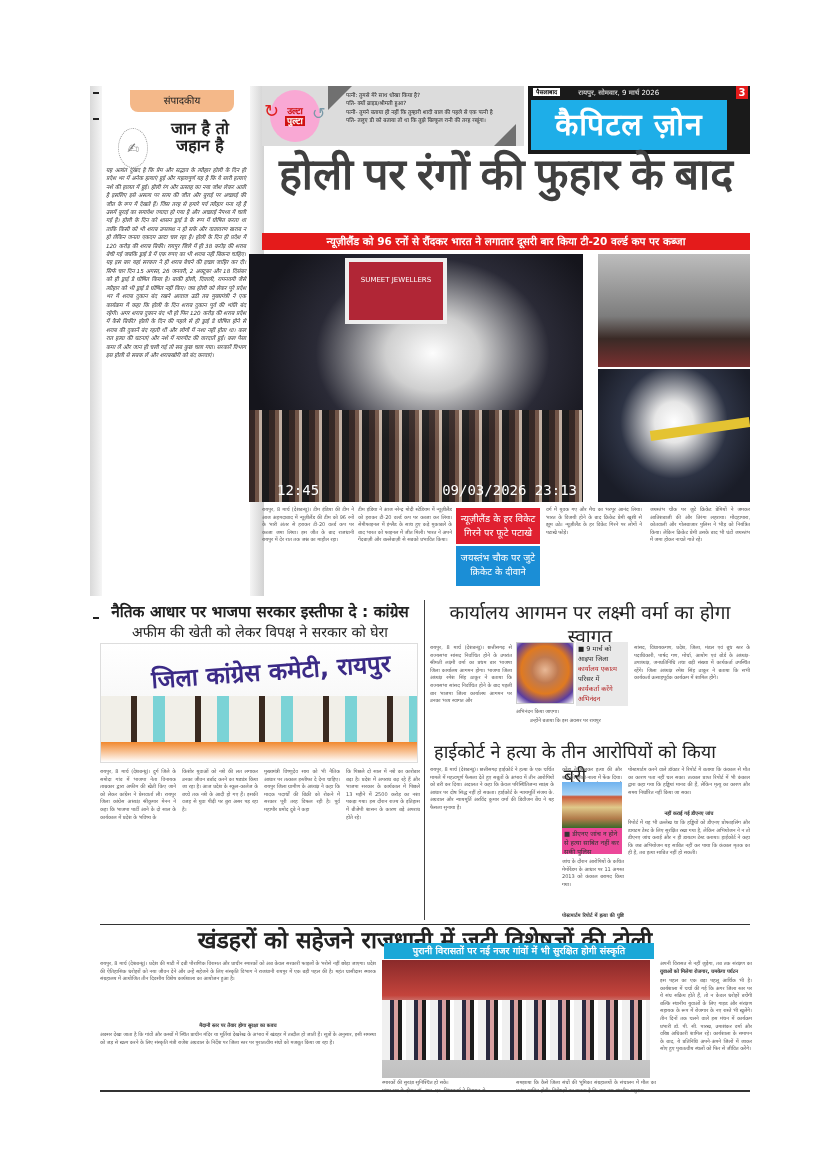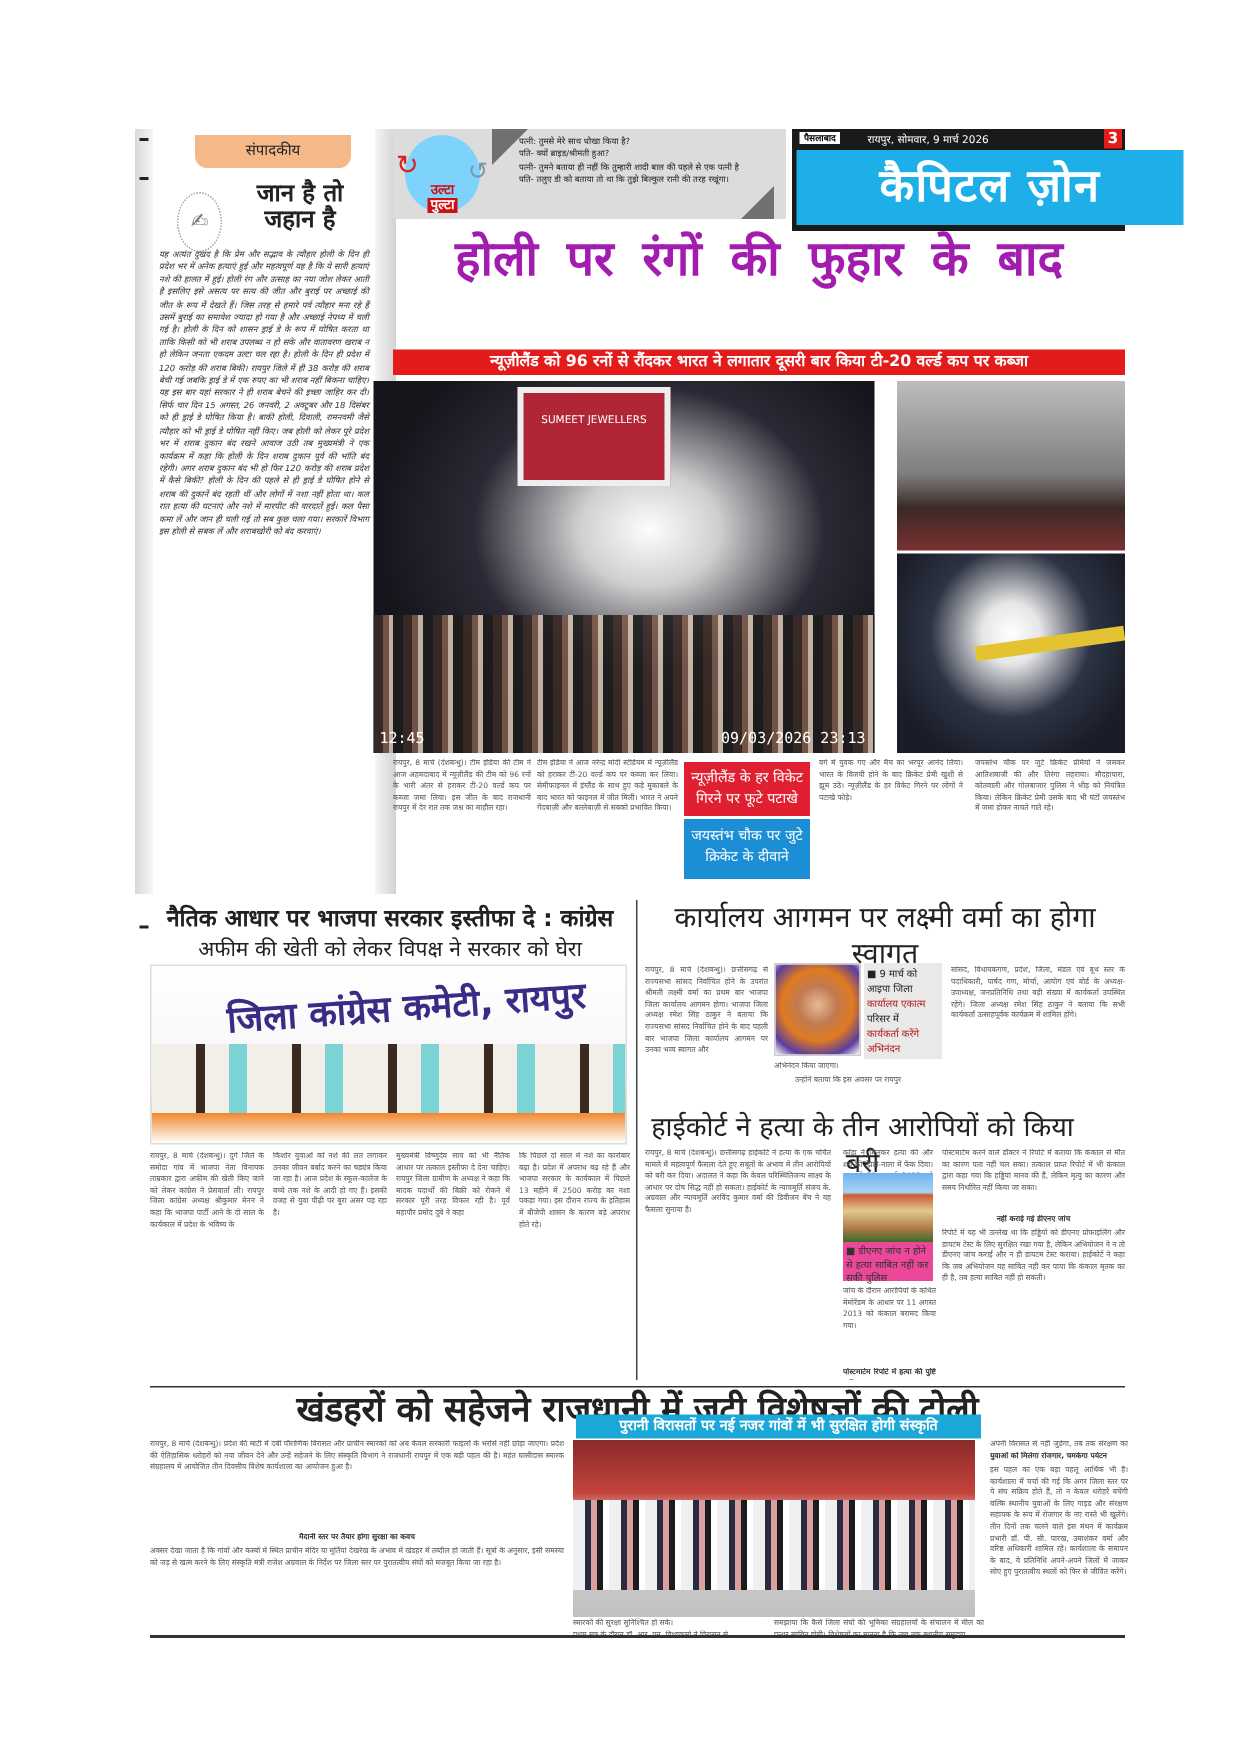--- a/index.html
+++ b/index.html
@@ -11,46 +11,46 @@
 
   
   .editorial { position: absolute; left: 102px; top: 86px; width: 148px; height: 510px; background: #fff; }
   .edit-tag { position: absolute; left: 28px; top: 4px; width: 104px; height: 22px; background: #f4b889; border-radius: 0 0 8px 8px; font-size: 10px; text-align: center; line-height: 22px; color: #222; }
   .edit-logo { position: absolute; left: 16px; top: 42px; width: 30px; height: 40px; border: 1px dotted #999; border-radius: 50%; display:flex; align-items:center; justify-content:center; font-size: 14px; color:#777; }
   .edit-title { position: absolute; left: 58px; top: 34px; width: 80px; font-size: 16px; font-weight: bold; line-height: 17px; text-align:center; }
   .edit-body { position: absolute; left: 4px; top: 80px; width: 140px; font-size: 5.6px; line-height: 8.4px; font-style: italic; color: #333; text-align: justify; }
 
   
   .ulta { position: absolute; left: 262px; top: 86px; width: 262px; height: 60px; background: #dcdcdc; }
-  .ulta-logo { position: absolute; left: 8px; top: 4px; width: 50px; height: 52px; border-radius: 50%; background: #7dd3fc; display:flex; align-items:center; justify-content:flex-end; flex-direction:column; }
+  .ulta-logo { position: absolute; left: 8px; top: 4px; width: 50px; height: 52px; border-radius: 50%; background: #f9a8d4; display:flex; align-items:center; justify-content:center; flex-direction:column; }
   .ulta-logo .u1 { font-size: 9px; font-weight: bold; color: #d01010; line-height: 10px; }
   .ulta-logo .u2 { font-size: 9px; font-weight: bold; color: #fff; background:#d01010; padding:0 2px; line-height: 10px; }
   .ulta-arrow-l { position:absolute; left:2px; top:14px; font-size:18px; color:#e02020; }
   .ulta-arrow-r { position:absolute; left:50px; top:18px; font-size:16px; color:#7a99a8; }
   .ulta-tri { position:absolute; left:66px; top:0; width:0; height:0; border-top:24px solid #707070; border-right:24px solid transparent; }
   .ulta-tri2 { position:absolute; right:8px; bottom:0; width:0; height:0; border-bottom:22px solid #707070; border-left:22px solid transparent; }
   .ulta-jokes { position:absolute; left:84px; top:5px; width:170px; font-size: 5.6px; line-height: 8.4px; color:#222; }
 
   
   .mast { position: absolute; left: 528px; top: 86px; width: 222px; height: 68px; background: #1a1a1a; }
   .mast-top { position:absolute; left:0; top:0; width:222px; height:12px; display:flex; align-items:center; font-size:7px; color:#fff; }
   .mast-brand { background:#fff; color:#000; font-size:6px; font-weight:bold; padding:0 3px; margin-left:5px; }
   .mast-date { margin-left: 18px; }
   .mast-page { position:absolute; right:2px; top:0; width:12px; height:13px; background:#e41b1b; color:#fff; font-size:10px; font-weight:bold; text-align:center; line-height:13px; }
-  .mast-name { position:absolute; left:3px; top:14px; width:258px; height:50px; background:#1eaee8; color:#fff; font-size:30px; font-weight:bold; text-align:center; line-height:50px; letter-spacing:1px; }
-
-  .headline { position:absolute; left:262px; top:155px; width:488px; text-align:center; font-size:32px; line-height:39px; color:#a21caf; font-family: Liberation Mono, monospace; }
+  .mast-name { position:absolute; left:3px; top:14px; width:196px; height:50px; background:#1eaee8; color:#fff; font-size:30px; font-weight:bold; text-align:center; line-height:50px; letter-spacing:1px; }
+
+  .headline { position:absolute; left:262px; top:155px; width:488px; text-align:center; font-size:43px; line-height:39px; color:#404040; font-family: Liberation Serif, serif; }
   .redbar { position:absolute; left:262px; top:233px; width:488px; height:17px; background:#e41b1b; color:#fff; font-size:10.5px; font-weight:bold; line-height:17px; text-align:center; }
 
   
   .photo { position:absolute; overflow:hidden; }
   .photo-main { left:249px; top:254px; width:334px; height:248px; background: radial-gradient(ellipse at 55% 40%, #fdfdfd 0%, #cfcfcf 18%, #2a2a36 45%, #15151c 70%); }
   .billboard { position:absolute; left:96px; top:4px; width:102px; height:66px; background:#b12636; border:4px solid #eee; color:#fff; font-size:7px; text-align:center; padding-top:14px; }
   .crowd { position:absolute; left:0; bottom:0; width:100%; height:92px; background: repeating-linear-gradient(90deg,#3a2a26 0 6px,#7a5a4a 6px 10px,#d4c0b0 10px 13px,#1c1c1c 13px 20px); opacity:.9; }
-  .stamp { position:absolute; bottom:4px; color:#fff; font-size:10px; font-family:"DejaVu Sans Mono", monospace; }
+  .stamp { position:absolute; bottom:4px; color:#fff; font-size:14px; font-family:"DejaVu Sans Mono", monospace;margin-left:24px; }
   .photo-tr { left:598px; top:254px; width:152px; height:113px; background: linear-gradient(180deg,#bdbdbd 0%,#7d7d7d 55%,#3a2a26 75%,#7a3030 100%); }
   .photo-br { left:598px; top:369px; width:152px; height:133px; background: radial-gradient(ellipse at 50% 40%, #ffffff 0%, #e6e6e6 18%, #2d3344 50%, #1a1d28 80%); }
   .shopstrip { position:absolute; right:0; top:55px; width:100px; height:10px; background:#e4c332; transform: rotate(-8deg); }
 
   .textcol { position:absolute; font-size:5px; line-height:7.6px; color:#555; text-align:justify; overflow:hidden; }
   .boxred { position:absolute; left:456px; top:508px; width:84px; height:36px; background:#e02030; color:#fff; font-size:9.5px; text-align:center; line-height:14px; padding-top:4px; }
   .boxblue { position:absolute; left:456px; top:546px; width:84px; height:40px; background:#1b8ed6; color:#fff; font-size:9.5px; text-align:center; line-height:14px; padding-top:5px; }
 
   .hr { position:absolute; height:2px; background:#333; }
   .vr { position:absolute; width:1px; background:#444; }

